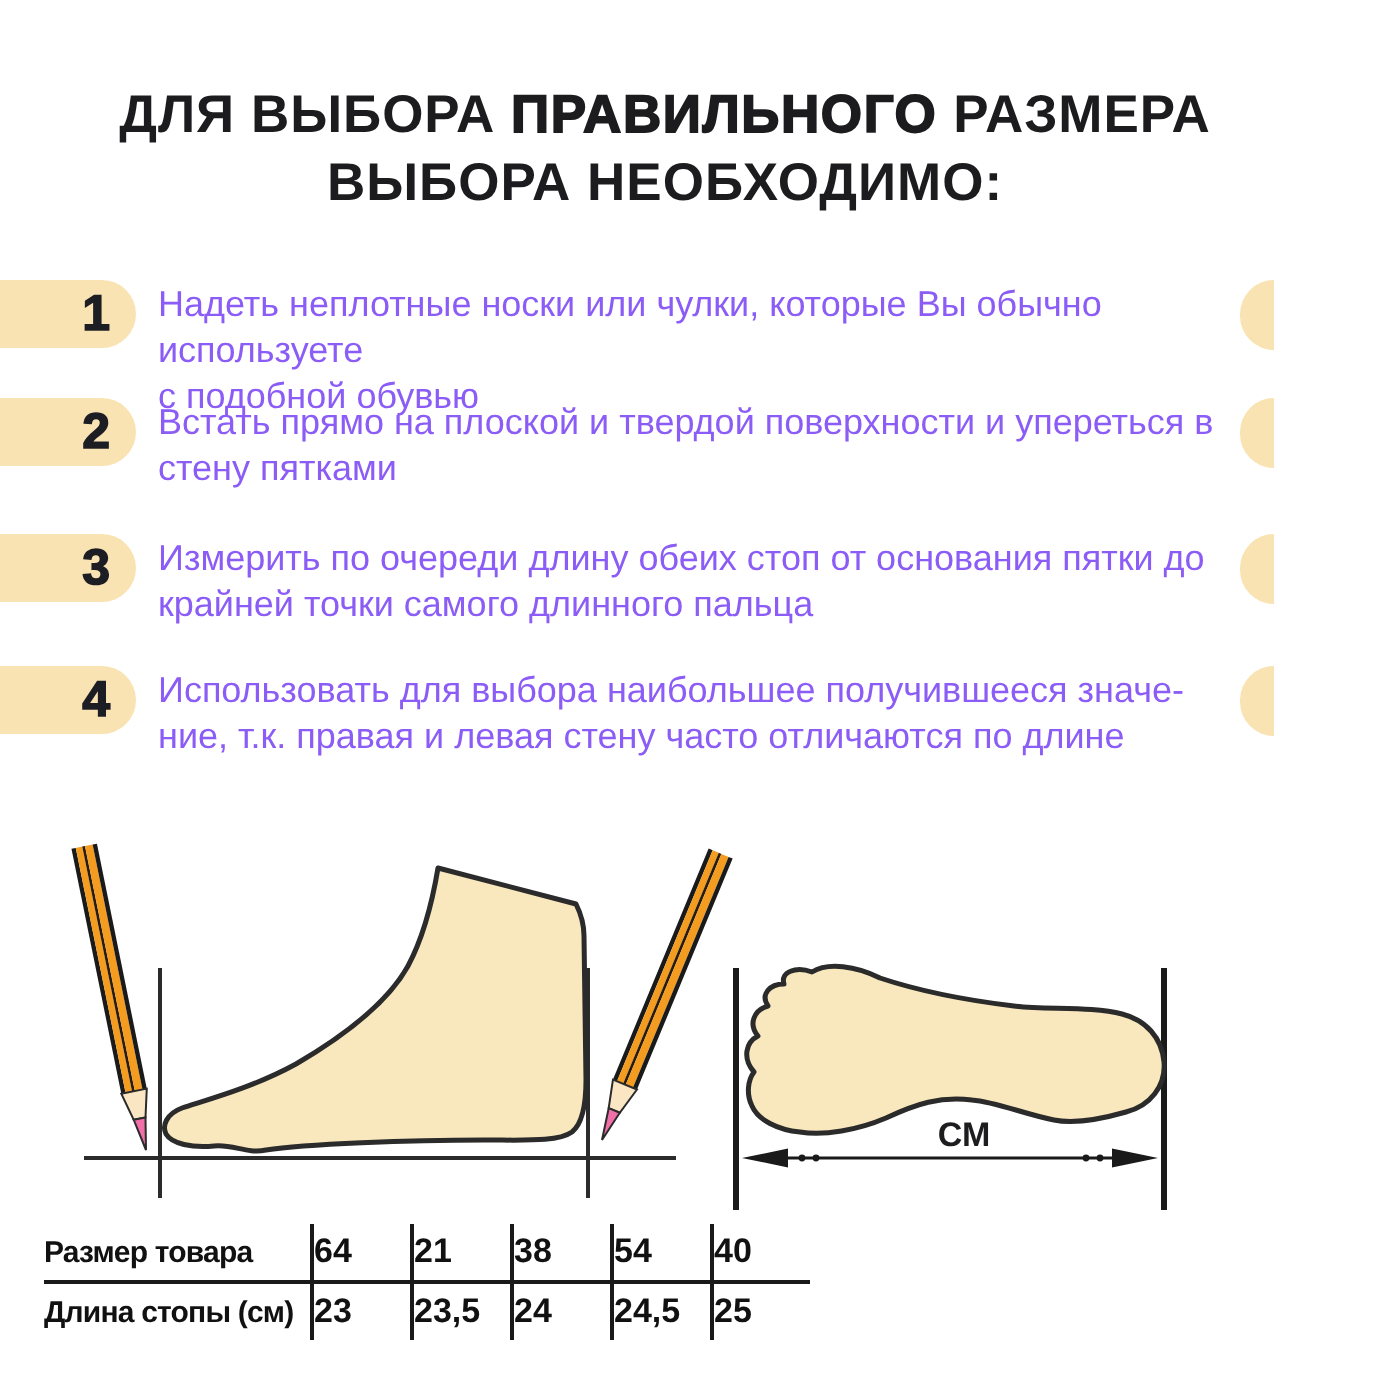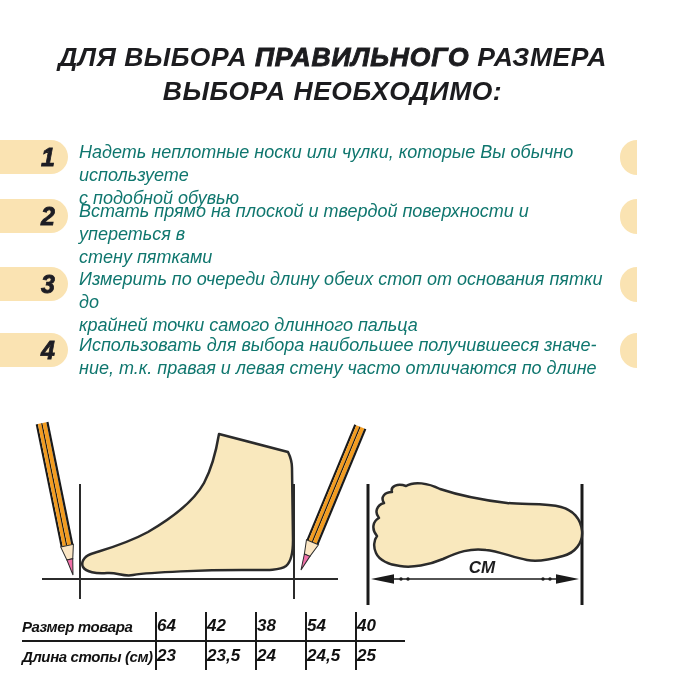--- a/index.html
+++ b/index.html
@@ -2,21 +2,21 @@
 <html><head>
 <meta charset="utf-8">
 <style>
   html,body{margin:0;padding:0;}
   body{
     width:700px;height:700px;background:#ffffff;
     font-family:"Liberation Sans", sans-serif;
     position:relative;overflow:hidden;
     color:#1d1d21;
   }
-  .page{position:absolute;inset:0;width:632px;height:700px;font-style:italic;}
+  .page{position:absolute;inset:0;width:632px;height:700px;}
 
   
   .title{
     position:absolute;top:40px;left:0;width:665px;
     text-align:center;
     font-size:26.5px;line-height:34px;
     font-weight:bold;color:#1c1c1f;
     letter-spacing:0.5px;
   }
   .title .hl{
@@ -33,21 +33,21 @@
     border-radius:0 17px 17px 0;
     display:flex;align-items:center;justify-content:flex-end;
     padding-right:13px;box-sizing:border-box;
   }
   .step-num{
     font-weight:bold;-webkit-text-stroke:0.8px #1d1d24;
     font-size:25px;color:#1d1d24;line-height:1;
   }
   .step-text{
     position:absolute;left:79px;top:1px;width:540px;
-    font-size:18px;line-height:23px;color:#0f766e;
+    font-size:18px;line-height:23px;color:#8b5cf6;
     white-space:pre-line;
   }
   .step-accent{
     position:absolute;left:620px;top:0;
     width:17px;height:35px;
     background:#fae3b2;
     border-radius:17px 0 0 17px;
   }
   #step1{top:140px;} #step2{top:199px;} #step3{top:267px;} #step4{top:333px;}
 
@@ -175,21 +175,21 @@
       <circle cx="550" cy="579" r="1.7" fill="#1a1a1a"></circle>
     </g>
     <text x="482" y="573" text-anchor="middle" font-family="Liberation Sans, sans-serif" font-size="17" font-weight="bold" fill="#1d1d1f">СМ</text>
   </svg>
 
   <table class="size-table">
     <tbody>
       <tr>
         <td class="lbl">Размер товара</td>
         <td class="val">64</td>
-        <td class="val">42</td>
+        <td class="val">21</td>
         <td class="val">38</td>
         <td class="val">54</td>
         <td class="val">40</td>
       </tr>
       <tr>
         <td class="lbl">Длина стопы (см)</td>
         <td class="val">23</td>
         <td class="val">23,5</td>
         <td class="val">24</td>
         <td class="val">24,5</td>

